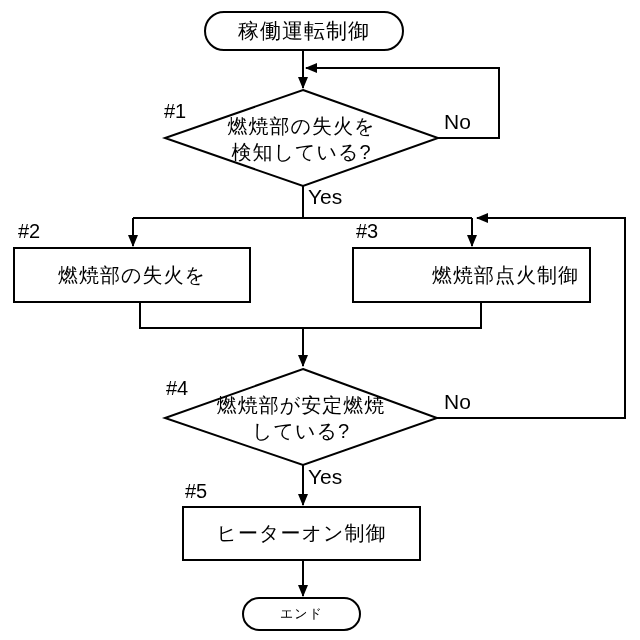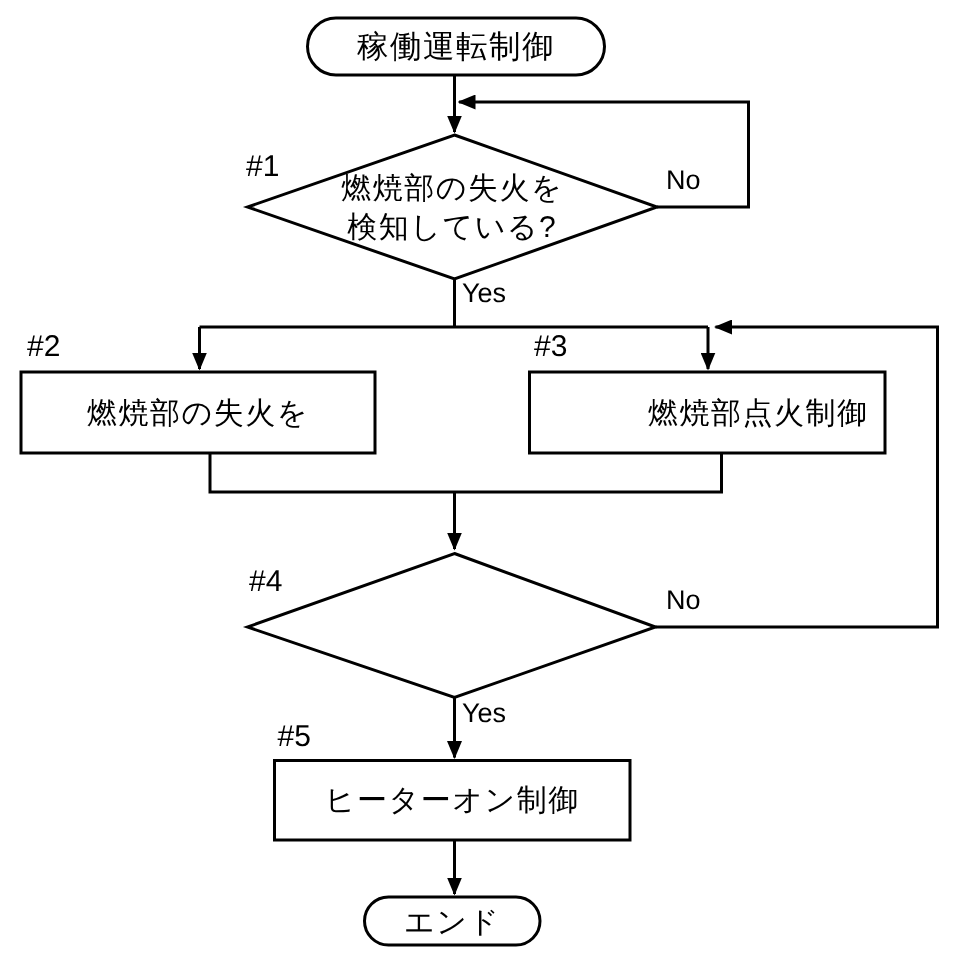--- a/index.html
+++ b/index.html
@@ -39,23 +39,23 @@
   .jp {
     font-size: 20px;
     letter-spacing: 1px;
   }
   .start-text { left: 205px; top: 12px; width: 198px; height: 38px; font-size: 21px; }
   .d1-text    { left: 165px; top: 96px;  width: 273px; height: 86px; line-height: 26px; }
   .box2-text  { left: 14px;  top: 248px; width: 236px; height: 54px; }
   .box3-text  { left: 353px; top: 248px; width: 237px; height: 54px; padding-left: 34px; }
   .d4-text    { left: 165px; top: 377px; width: 272px; height: 82px; line-height: 26px; }
   .box5-text  { left: 183px; top: 507px; width: 237px; height: 53px; }
-  .end-text   { left: 243px; top: 598px; width: 117px; height: 32px; font-size: 20px; }
+  .end-text   { left: 243px; top: 598px; width: 117px; height: 32px; font-size: 13px; }
   .step-label { font-size: 20px; }
-  .branch-label { font-size: 18px; }
+  .branch-label { font-size: 21px; }
   .step1 { left: 164px; top: 101px; }
   .step2 { left: 18px;  top: 221px; }
   .step3 { left: 356px; top: 221px; }
   .step4 { left: 166px; top: 378px; }
   .step5 { left: 185px; top: 481px; }
   .no1  { left: 444px; top: 111px; }
   .yes1 { left: 308px; top: 186px; }
   .no4  { left: 444px; top: 391px; }
   .yes4 { left: 308px; top: 466px; }
 </style>
@@ -102,20 +102,24 @@
   </div>
 
   <div class="node-text box2-text jp">
     <span>燃焼部の失火を</span>
   </div>
 
   <div class="node-text box3-text jp">
     <span>燃焼部点火制御</span>
   </div>
 
+  <div class="node-text d4-text jp">
+    <span>燃焼部が安定燃焼</span>
+    <span>している?</span>
+  </div>
 
   <div class="node-text box5-text jp">
     <span>ヒーターオン制御</span>
   </div>
 
   <div class="node-text end-text jp">
     <span>エンド</span>
   </div>
 
   <div class="lbl step-label step1">#1</div>

